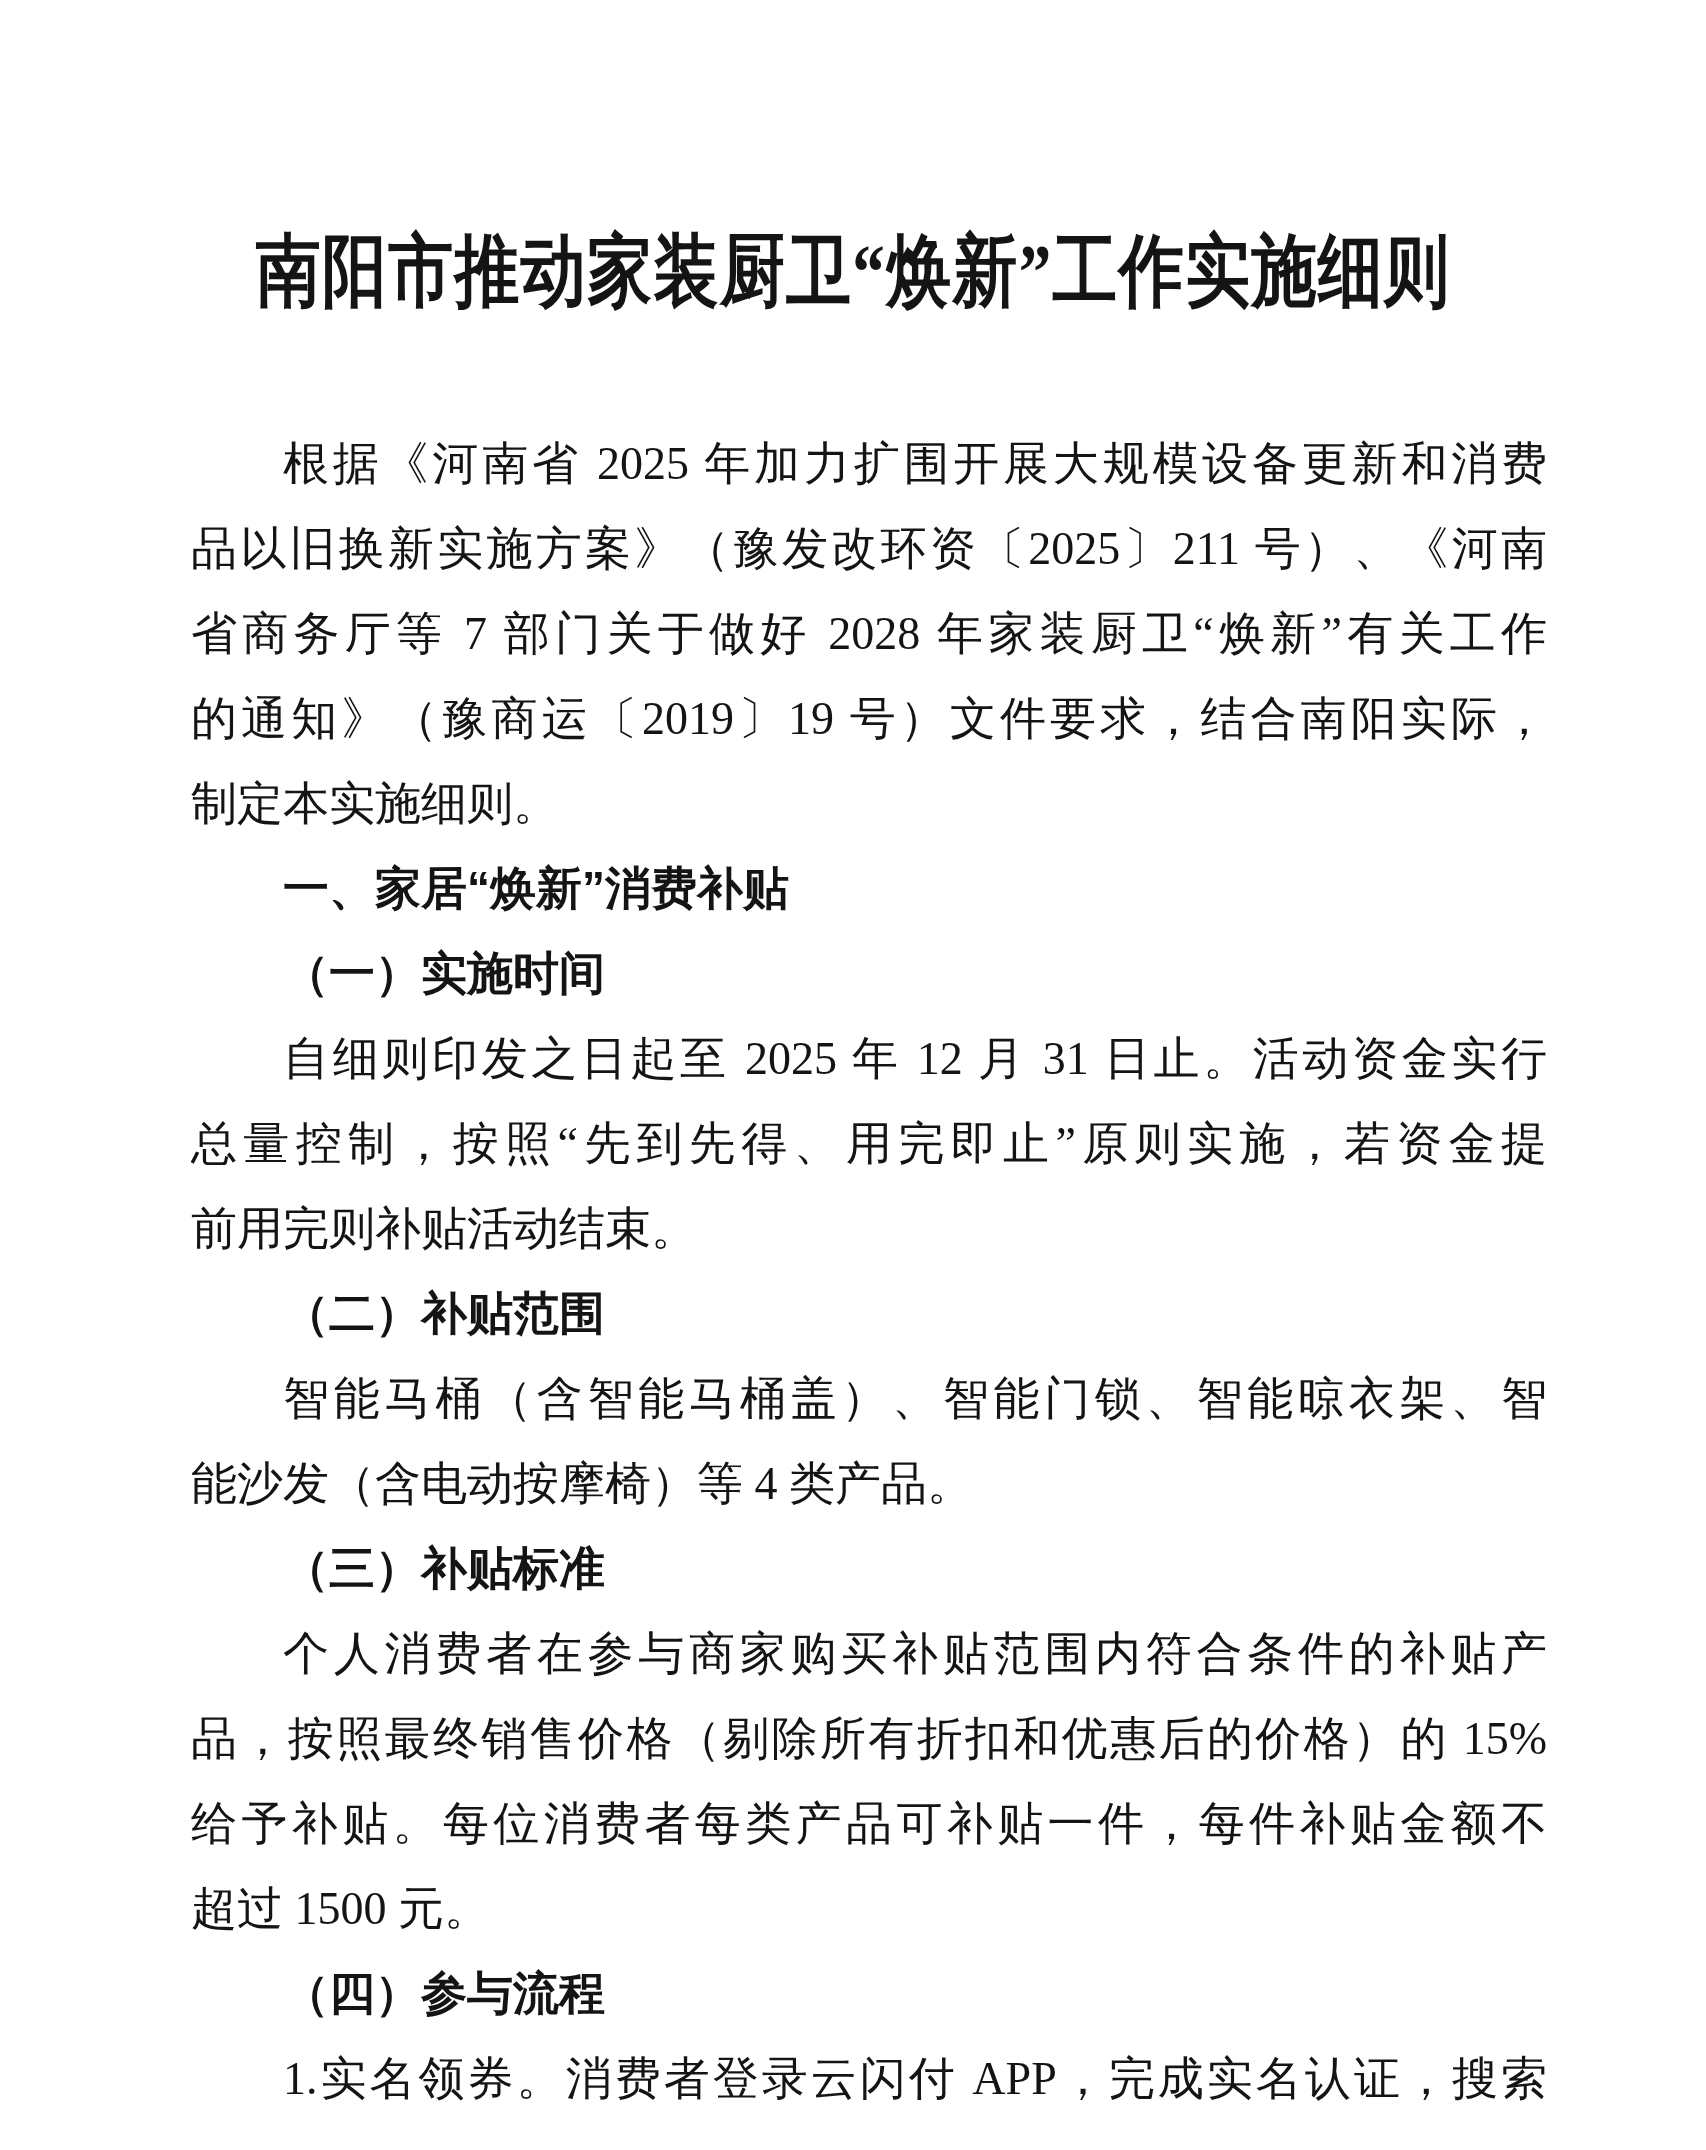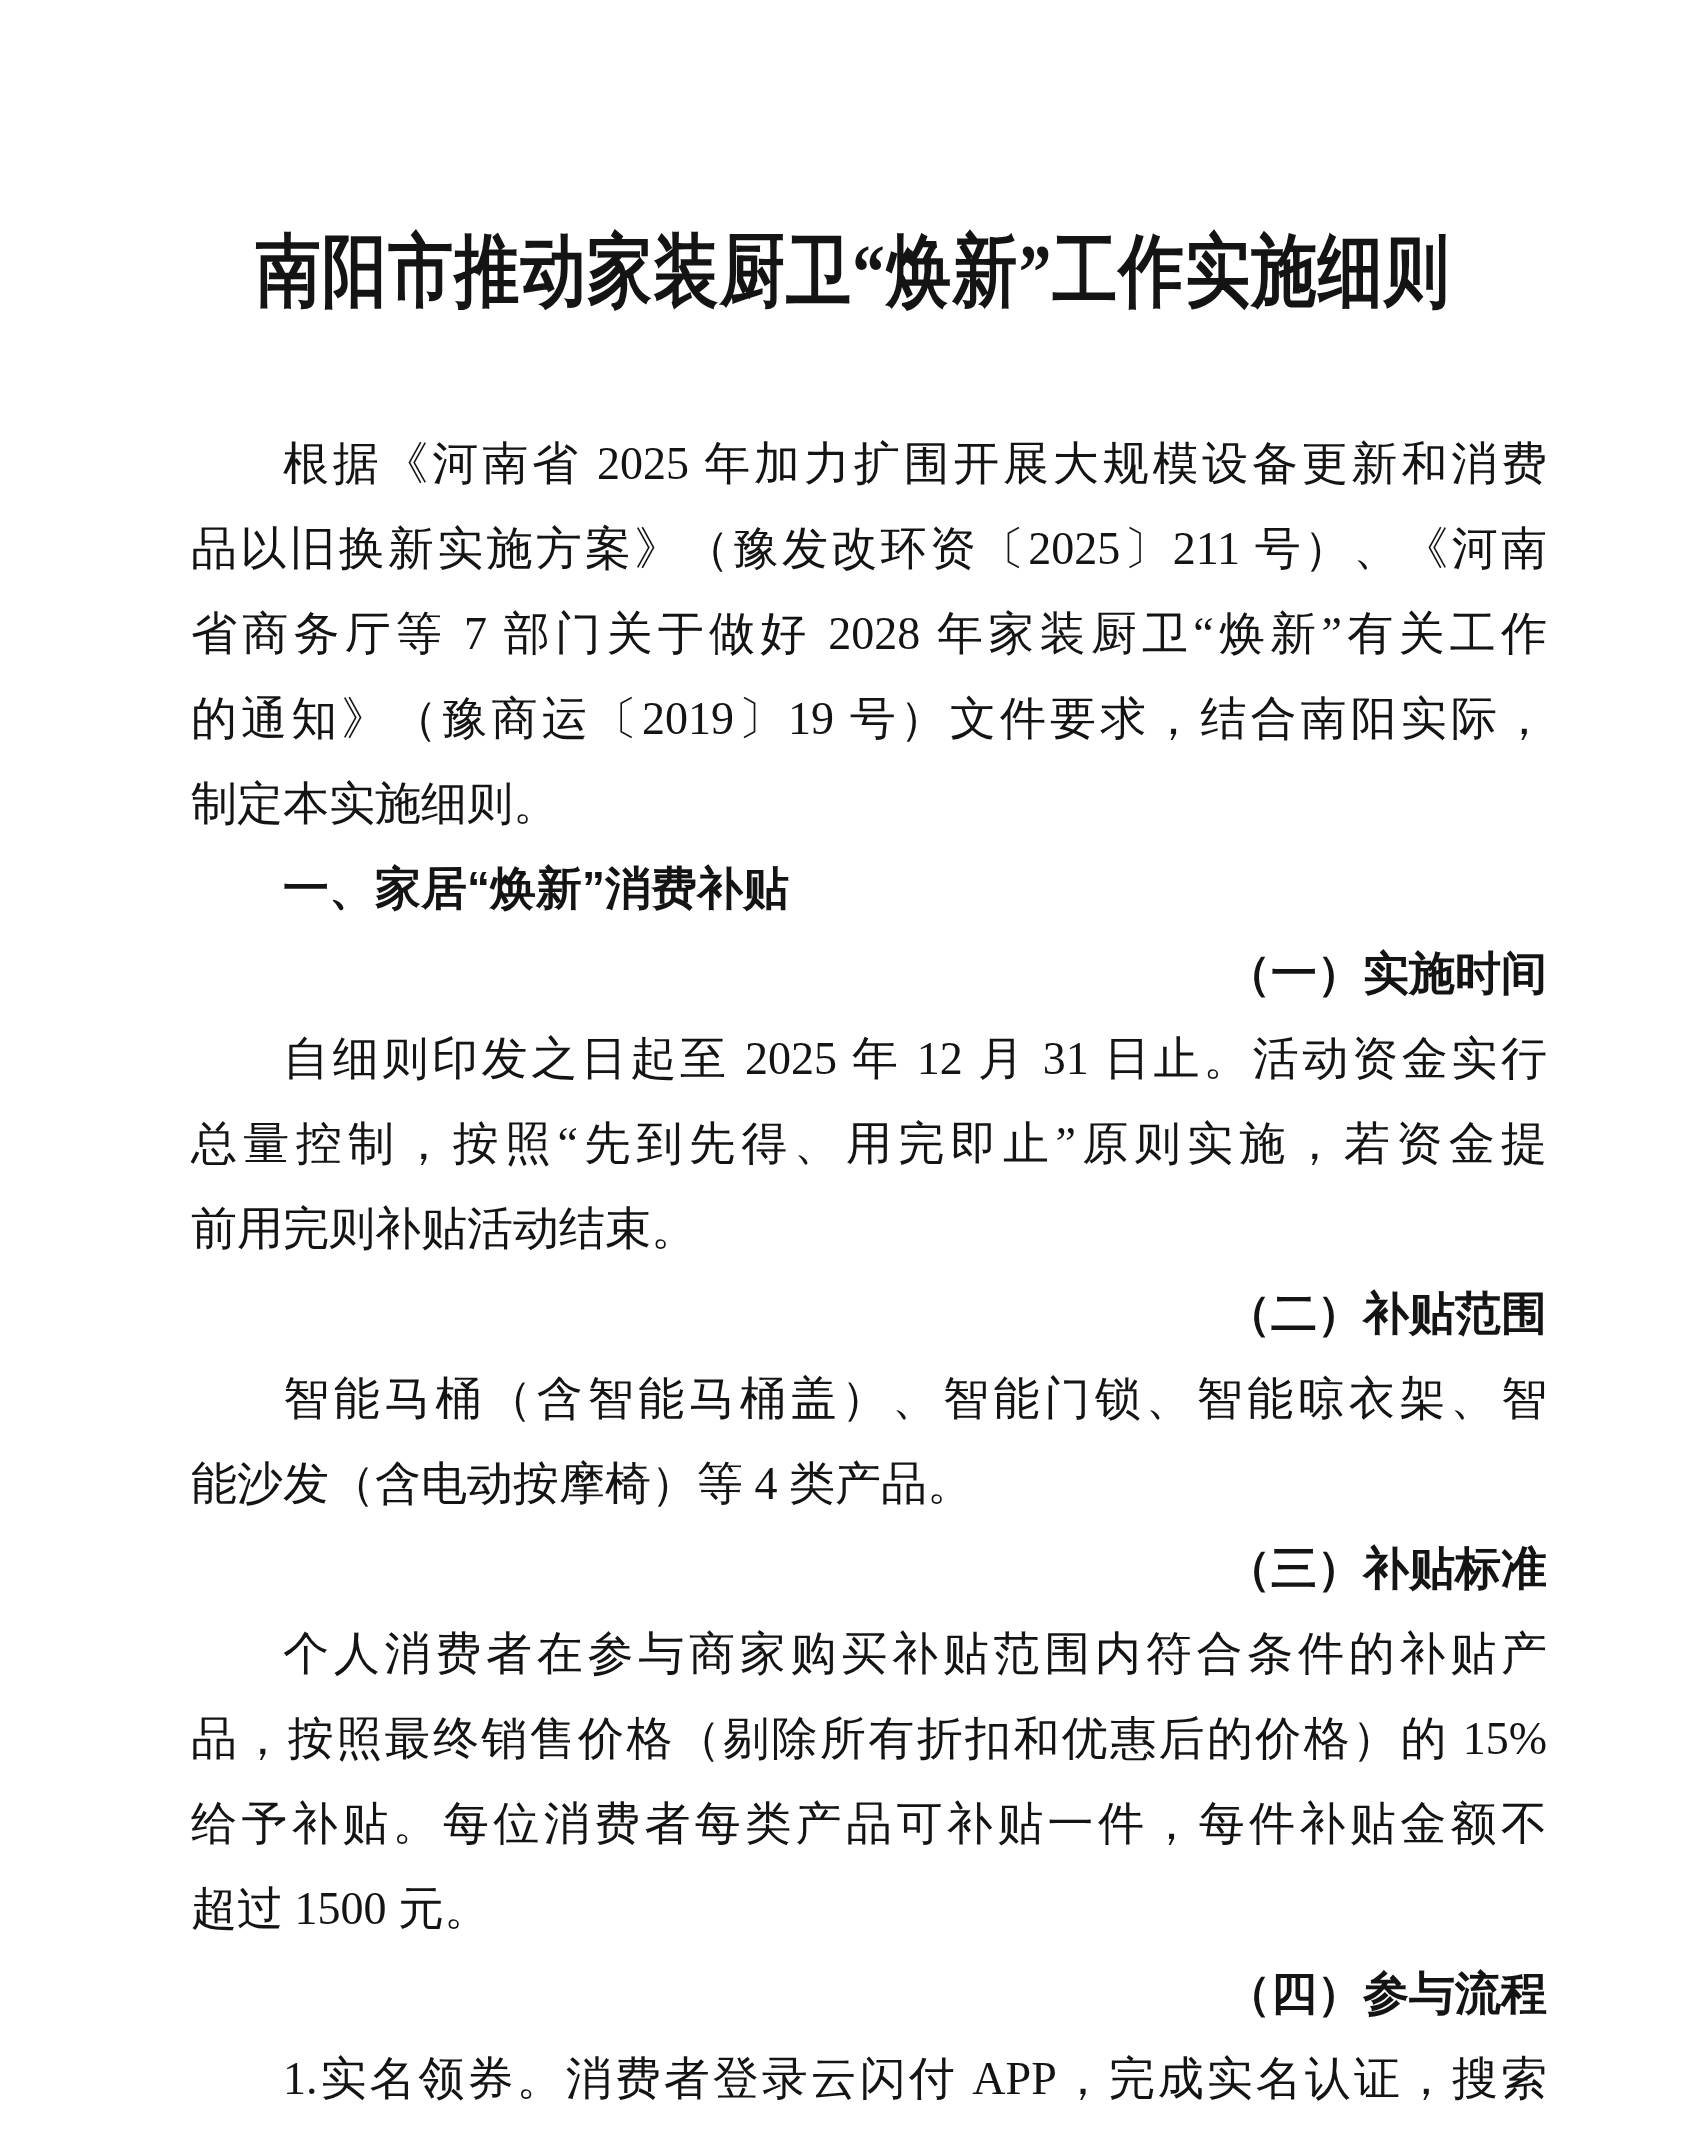--- a/index.html
+++ b/index.html
@@ -44,21 +44,21 @@
   .line.fill {
     white-space: normal;
     text-align: justify;
     text-align-last: justify;
   }
   .line.indent { text-indent: 2em; }
   .line.h1 {
     font-family: Liberation Sans, sans-serif;
     font-weight: bold;
   }
-  .line.h2 { font-weight: bold; text-align: right; }
+  .line.h2 { font-weight: bold; }
 </style>
 </head>
 <body>
 
 <h1 class="doc-title">南阳市推动家装厨卫“焕新”工作实施细则</h1>
 
 <div class="doc-body">
   <div class="line indent fill">根据《河南省 2025 年加力扩围开展大规模设备更新和消费</div>
   <div class="line fill">品以旧换新实施方案》（豫发改环资〔2025〕211 号）、《河南</div>
   <div class="line fill">省商务厅等 7 部门关于做好 2028 年家装厨卫“焕新”有关工作</div>

